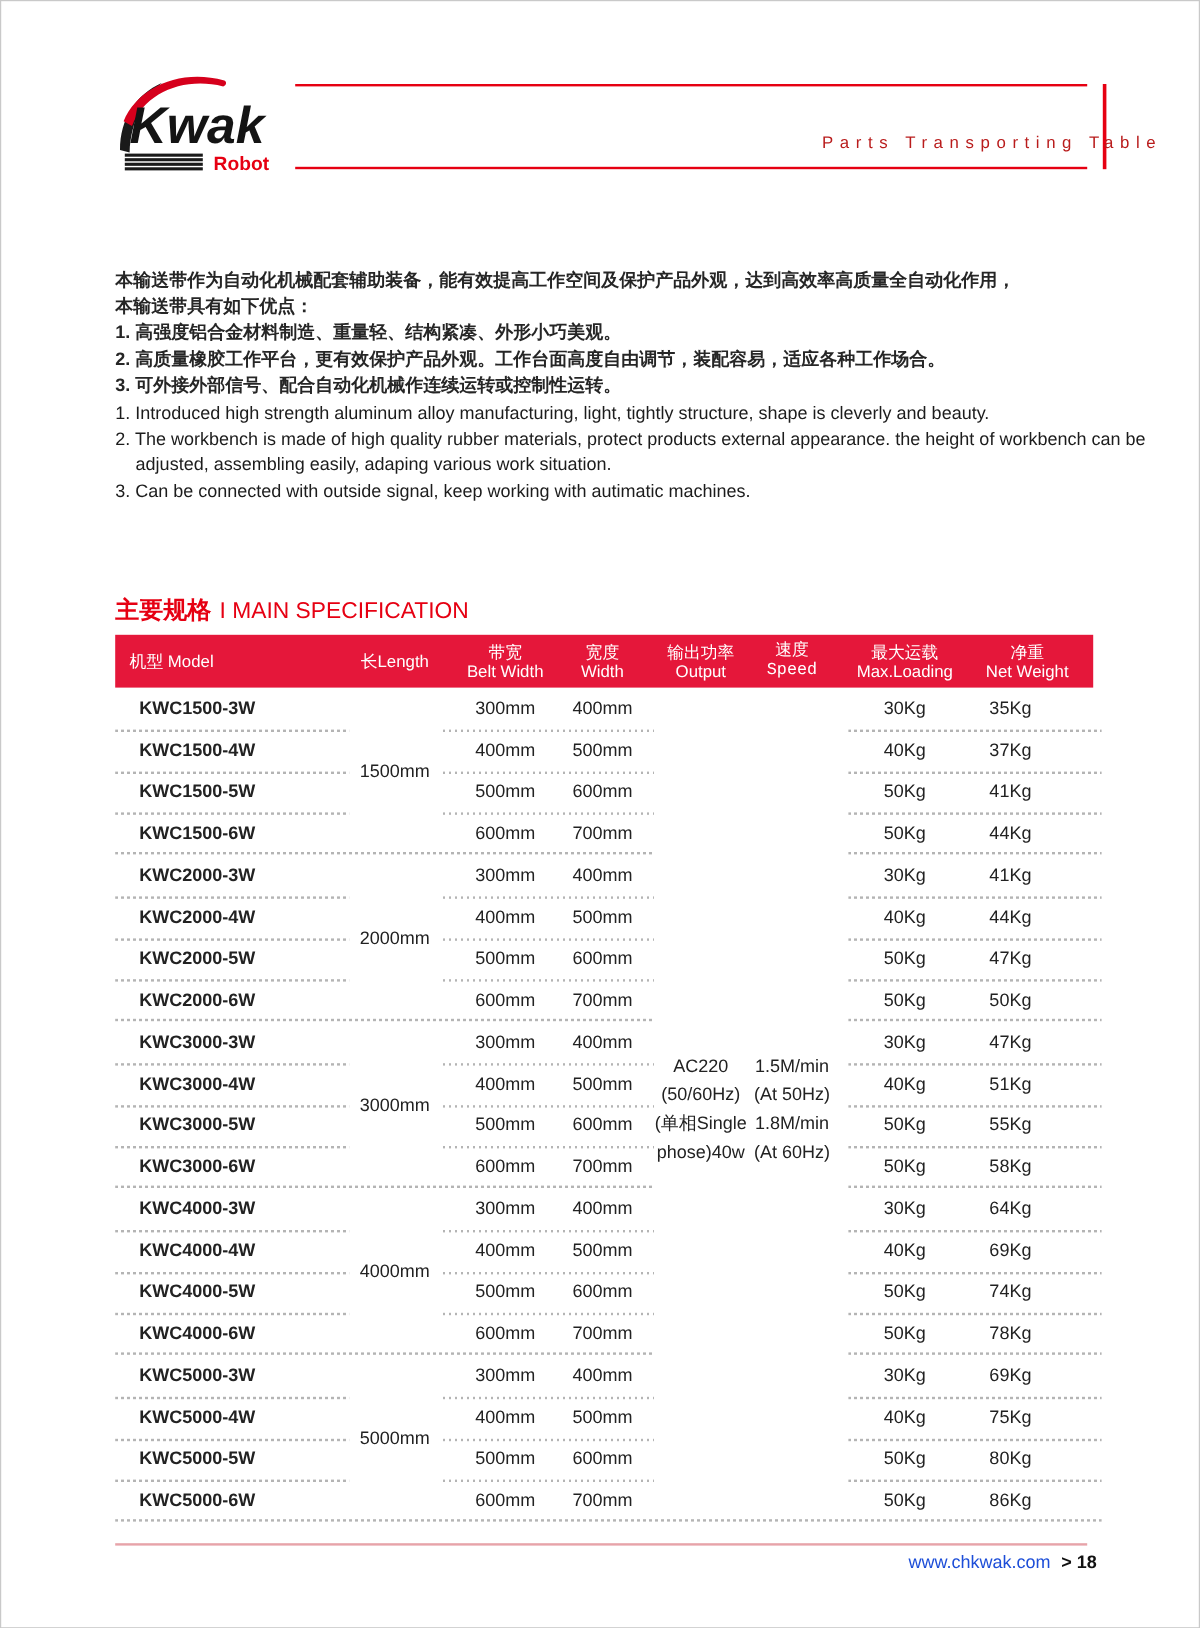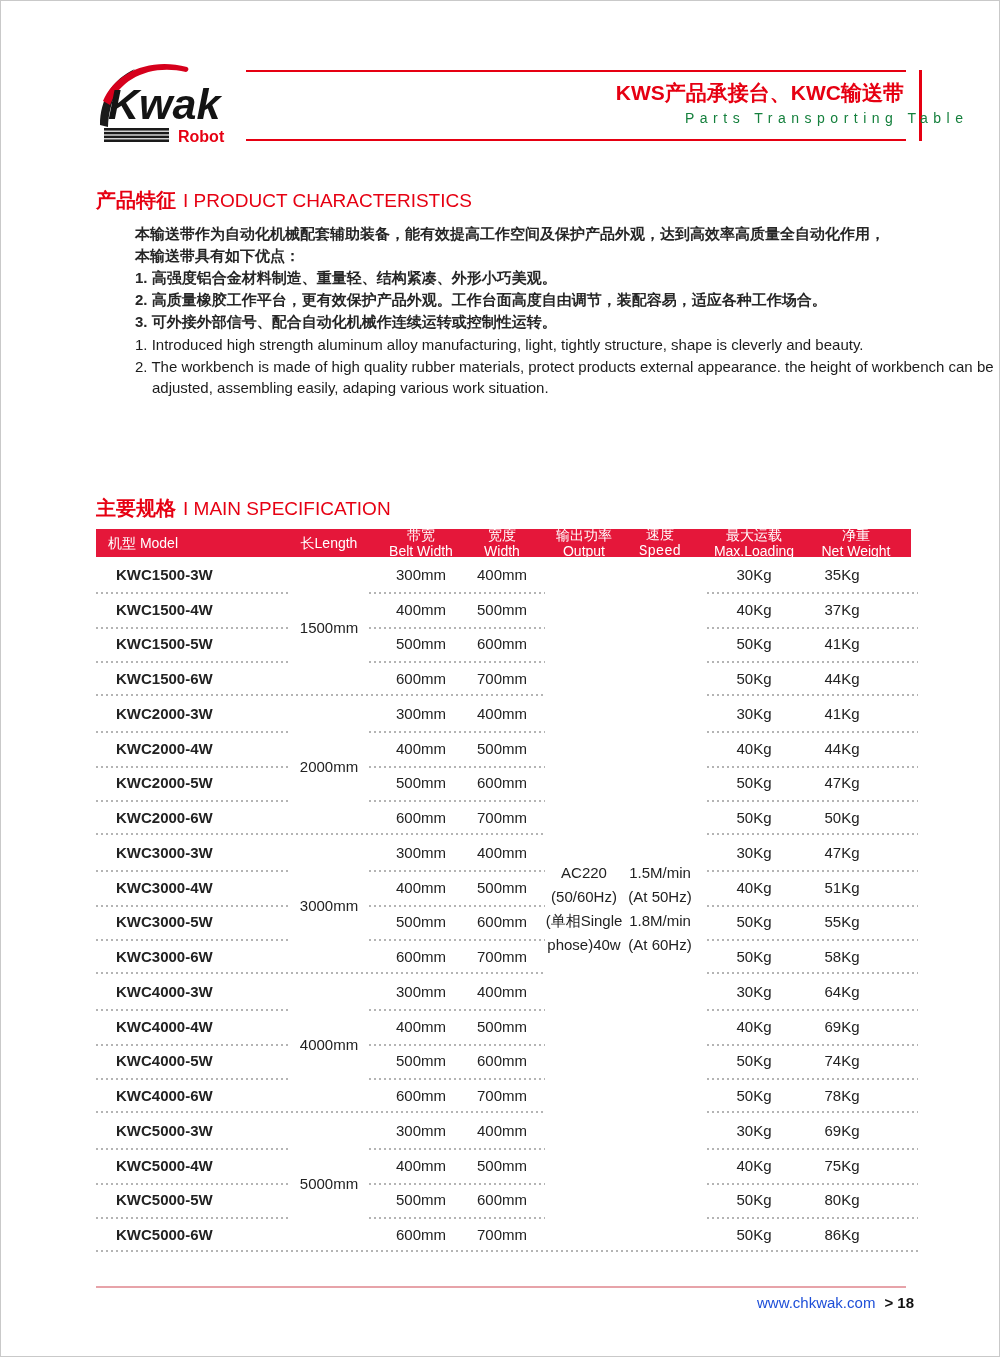--- a/index.html
+++ b/index.html
@@ -7,38 +7,38 @@
         box-sizing:border-box;border:1px solid #c9c9c9;
         font-family:"Liberation Sans",sans-serif;color:#222;overflow:hidden;}
 
   
   .logo{position:absolute;left:98px;top:58px;width:150px;height:85px;}
   .hline{position:absolute;height:2px;background:#e60012;}
   .hline-top{left:245px;width:660px;top:69px;}
   .hline-bot{left:245px;width:660px;top:138px;}
   .vline{position:absolute;left:918px;top:69px;width:3px;height:71px;background:#e60012;}
   .title-zh{position:absolute;right:95px;top:78px;font-size:21px;font-weight:bold;color:#e60012;white-space:nowrap;}
-  .title-en{position:absolute;left:684px;top:109px;font-size:14px;letter-spacing:5.5px;color:#15803d;white-space:nowrap;}
+  .title-en{position:absolute;left:684px;top:109px;font-size:14px;letter-spacing:5.5px;color:#b91c1c;white-space:nowrap;}
 
   
   .sec-heading{position:absolute;left:95px;color:#e60012;white-space:nowrap;}
   .sec-heading .zh{font-size:20px;font-weight:bold;}
   .sec-heading .rest{font-size:19px;margin-left:7px;}
   .sh1{top:186px;} .sh2{top:494px;}
 
   
-  .para{position:absolute;left:95px;width:810px;margin-left:39px;}
+  .para{position:absolute;left:95px;width:810px;}
   .para-zh{top:222px;font-size:15px;font-weight:600;line-height:22px;color:#262626;}
   .para-en{top:333px;font-size:15px;line-height:21.6px;color:#1c1c1c;}
   .para div{white-space:nowrap;}
   .indent{padding-left:17px;}
 
   
   .spec-table{position:absolute;left:95px;top:528px;width:815px;}
-  .spec-header{position:relative;height:28px;background:#e5173a;}
+  .spec-header{position:relative;height:44px;background:#e5173a;}
   .hc{position:absolute;top:50%;transform:translate(-50%,-50%);color:#fff;
       font-size:14px;line-height:16px;text-align:center;white-space:nowrap;}
   .hc-model{left:12px;transform:translateY(-50%);text-align:left;}
   .hc-length{left:233px;}
   .hc-belt{left:325px;} .hc-wcol{left:406px;} .hc-output{left:488px;}
   .hc-speed{left:564px;font-family:Liberation Mono, monospace;} .hc-load{left:658px;} .hc-weight{left:760px;}
 
   .spec-body{position:relative;height:695px;}
   .group{position:absolute;left:0;width:100%;height:139px;}
   .row{position:absolute;left:0;width:100%;height:34.75px;}
@@ -77,37 +77,34 @@
       <rect x="5" y="72.8" width="65" height="2.6"></rect>
       <rect x="5" y="76.6" width="65" height="2.6"></rect>
       <rect x="5" y="80.4" width="65" height="2.6"></rect>
     </g>
     <text x="79" y="83" font-size="16" font-weight="bold" fill="#e60012">Robot</text>
   </svg>
 
   <div class="hline hline-top"></div>
   <div class="hline hline-bot"></div>
   <div class="vline"></div>
-  <div class="title-zh">KWS产品承接台、KWC输送带</div>
   <div class="title-en">Parts Transporting Table</div>
 
-  <div class="sec-heading sh1">
-    <span class="zh">产品特征</span><span class="rest">I PRODUCT CHARACTERISTICS</span>
-  </div>
   <div class="para para-zh">
     <div>本输送带作为自动化机械配套辅助装备，能有效提高工作空间及保护产品外观，达到高效率高质量全自动化作用，</div>
     <div>本输送带具有如下优点：</div>
     <div>1. 高强度铝合金材料制造、重量轻、结构紧凑、外形小巧美观。</div>
     <div>2. 高质量橡胶工作平台，更有效保护产品外观。工作台面高度自由调节，装配容易，适应各种工作场合。</div>
     <div>3. 可外接外部信号、配合自动化机械作连续运转或控制性运转。</div>
   </div>
   <div class="para para-en">
     <div>1. Introduced high strength aluminum alloy manufacturing, light, tightly structure, shape is cleverly and  beauty.</div>
     <div>2. The workbench is made of high quality rubber materials, protect products external appearance. the height of workbench can be</div>
     <div class="indent">adjusted, assembling easily, adaping various work situation.</div>
+    <div>3. Can be connected with outside signal, keep working with autimatic machines.</div>
   </div>
 
   <div class="sec-heading sh2">
     <span class="zh">主要规格</span><span class="rest">I MAIN SPECIFICATION</span>
   </div>
 
   <div class="spec-table">
     <div class="spec-header">
       <div class="hc hc-model">机型 Model</div>
       <div class="hc hc-length">长Length</div>

